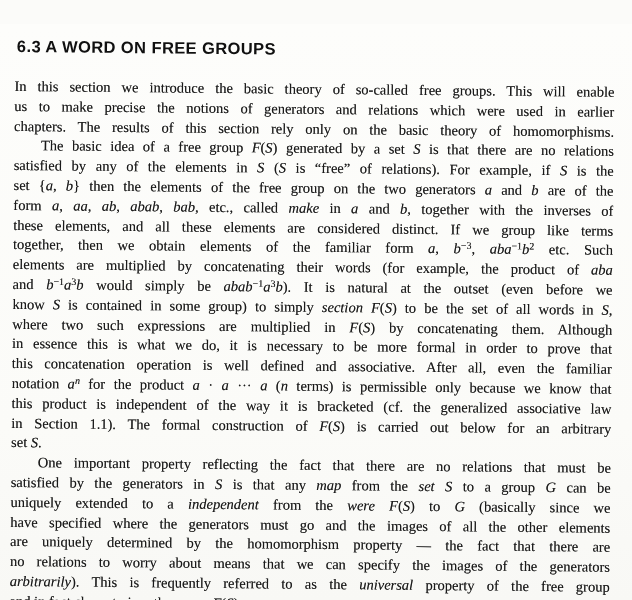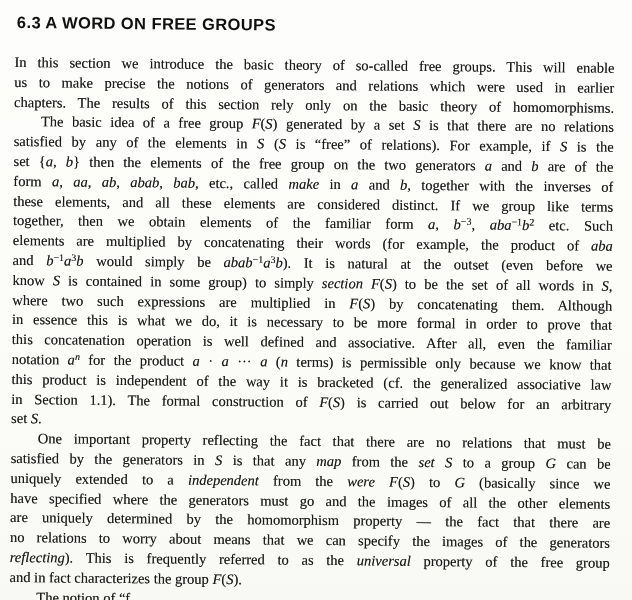--- a/index.html
+++ b/index.html
@@ -6,20 +6,21 @@
   body {
     width: 632px; height: 600px;
     overflow: hidden;
     background: #fbfbf9;
     position: relative;
   }
   .page {
     position: absolute; inset: 0;
     background: linear-gradient(180deg, #fdfdfb 0%, #fbfbf8 70%, #f8f8f5 100%);
     overflow: hidden;
+    margin-top: 24px;
   }
   .content {
     position: absolute;
     left: 15px; top: 13px;
     width: 600px;
     transform: rotate(0.55deg);
     transform-origin: 0 0;
     color: #1a1a1a;
   }
   .heading {
@@ -81,19 +82,19 @@
       <div class="ln">this product is independent of the way it is bracketed (cf. the generalized associative law</div>
       <div class="ln">in Section 1.1).  The formal construction of <i>F</i>(<i>S</i>) is carried out below for an arbitrary</div>
       <div class="ln left">set <i>S</i>.</div>
 
       <div class="ln ind">One important property reflecting the fact that there are no relations that must be</div>
       <div class="ln">satisfied by the generators in <i>S</i> is that any <i>map</i> from the <i>set S</i> to a group <i>G</i> can be</div>
       <div class="ln">uniquely extended to a <i>independent</i> from the <i>were F</i>(<i>S</i>) to <i>G</i> (basically since we</div>
       <div class="ln">have specified where the generators must go and the images of all the other elements</div>
       <div class="ln">are uniquely determined by the homomorphism property — the fact that there are</div>
       <div class="ln">no relations to worry about means that we can specify the images of the generators</div>
-      <div class="ln"><i>reflecting</i>).  This is frequently referred to as the <i>universal</i> property of the free group</div>
+      <div class="ln"><i>arbitrarily</i>).  This is frequently referred to as the <i>universal</i> property of the free group</div>
       <div class="ln left">and in fact characterizes the group <i>F</i>(<i>S</i>).</div>
 
       <div class="ln ind left">The notion of “f</div>
     </div>
   </div>
 </div>
 
 </body></html>

